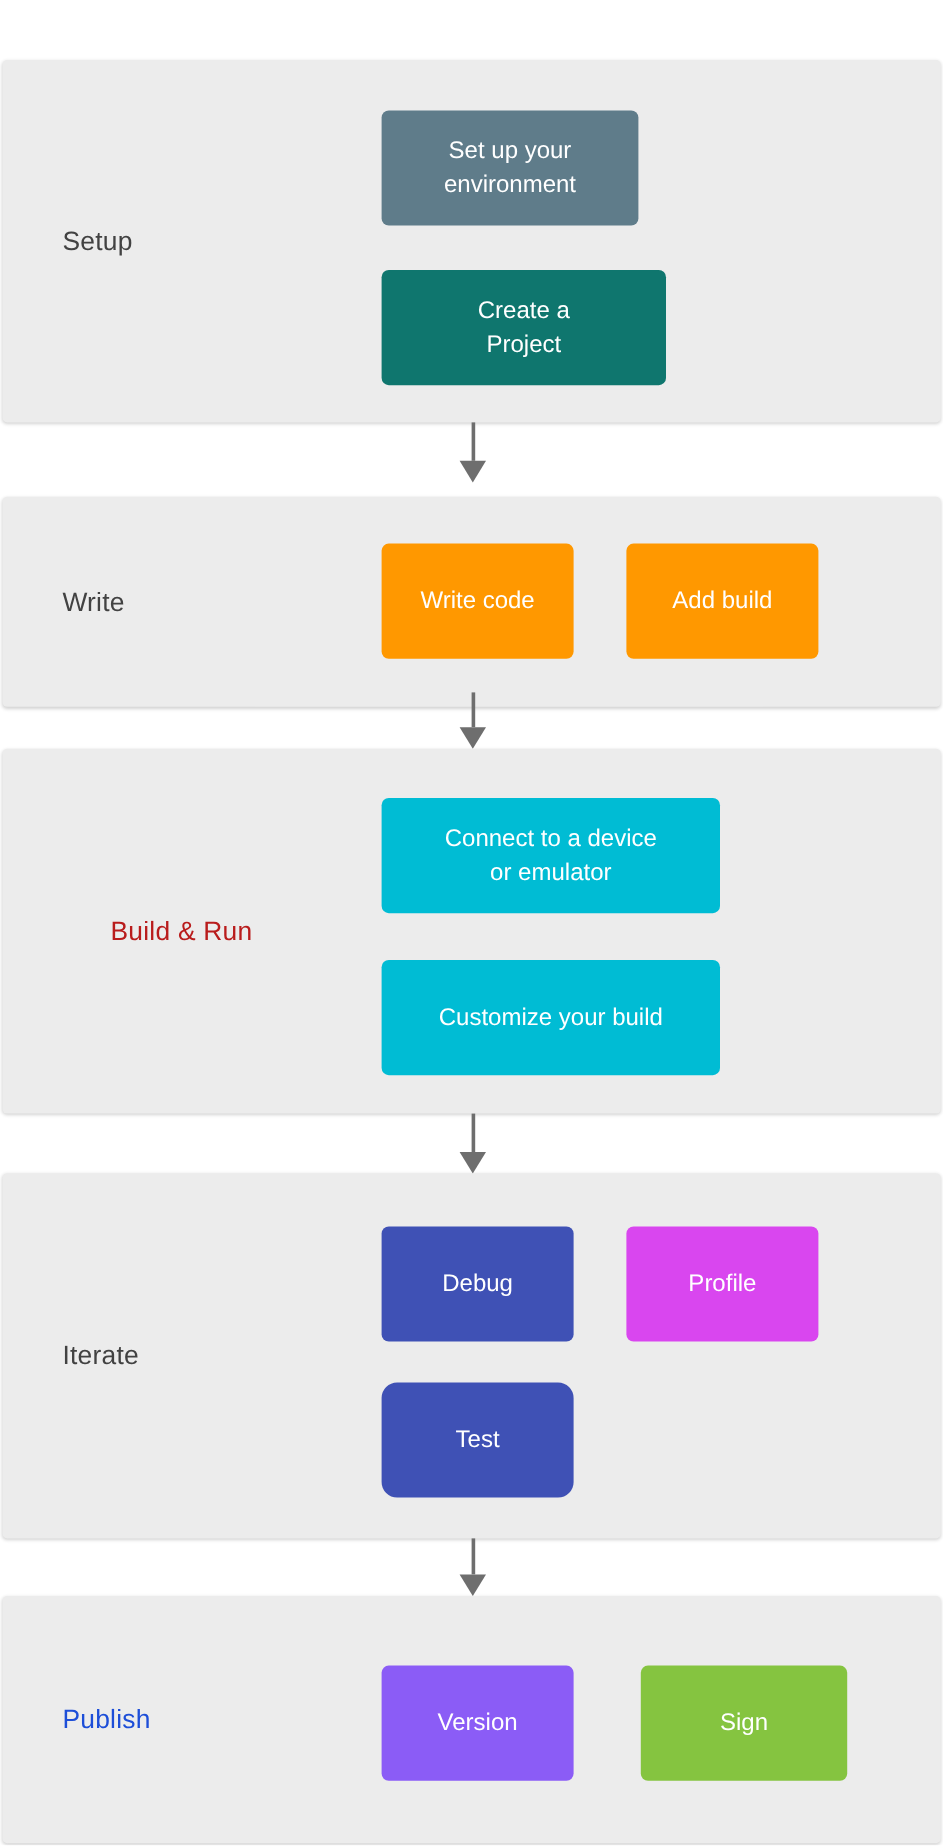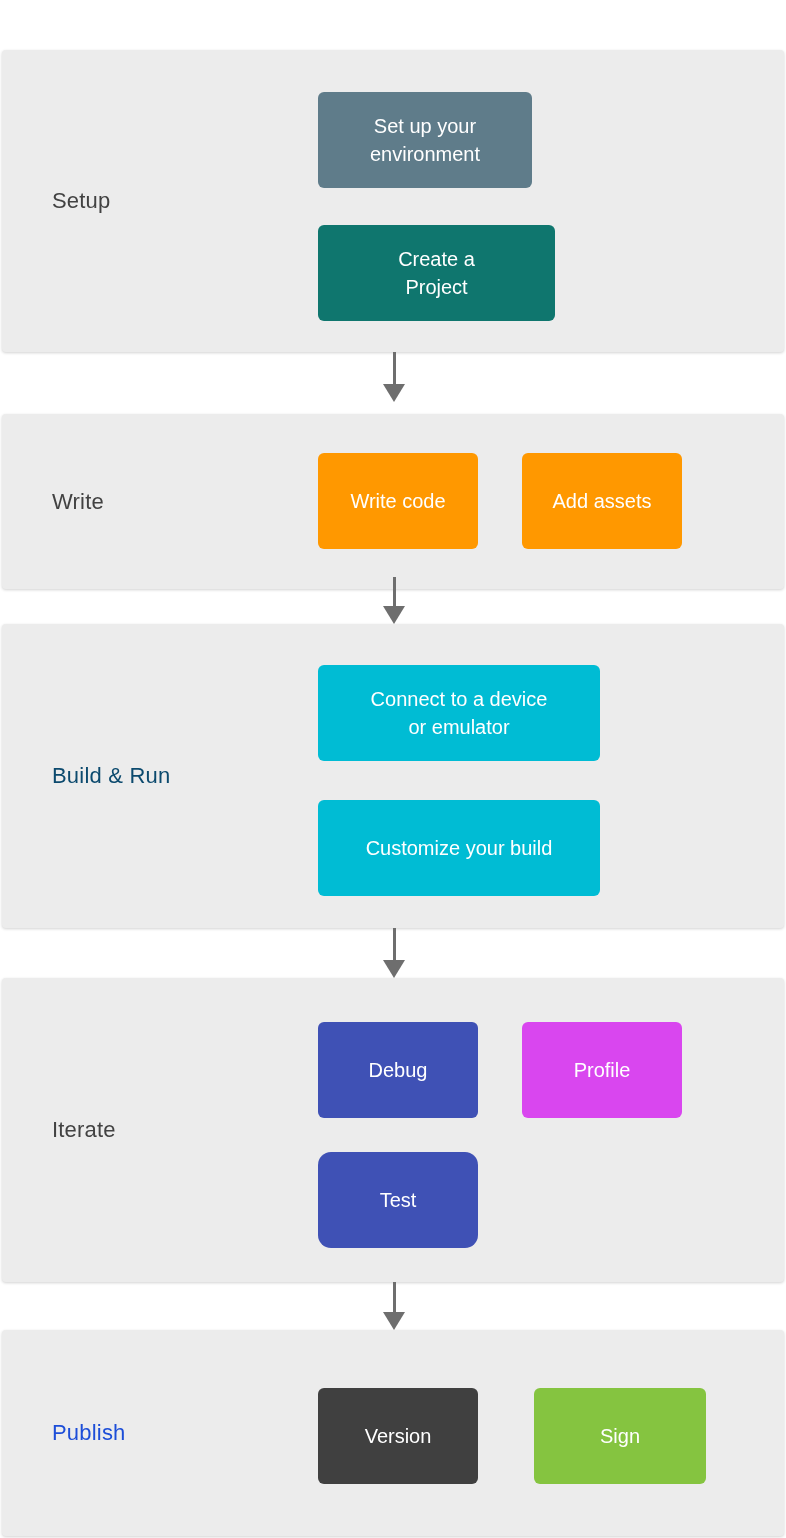--- a/index.html
+++ b/index.html
@@ -104,31 +104,31 @@
     <div class="stem" style="background-color: rgb(110, 110, 110);"></div>
     <div class="head" style="border-top-color: rgb(110, 110, 110);"></div>
   </div>
 
   <div class="band band-write" style="background-color: rgb(236, 236, 236);">
     <div class="band-label" style="color: rgb(66, 66, 66);">Write</div>
     <div class="btn btn-0" style="background-color: rgb(255, 152, 0);">
       <span>Write code</span>
     </div>
     <div class="btn btn-1" style="background-color: rgb(255, 152, 0);">
-      <span>Add assets</span>
+      <span>Add build</span>
     </div>
   </div>
 
   <div class="arrow arrow-2">
     <div class="stem" style="background-color: rgb(110, 110, 110);"></div>
     <div class="head" style="border-top-color: rgb(110, 110, 110);"></div>
   </div>
 
   <div class="band band-build" style="background-color: rgb(236, 236, 236);">
-    <div class="band-label" style="color: #0c4a6e;">Build &amp; Run</div>
+    <div class="band-label" style="color: #b91c1c; margin-left: 40px;">Build &amp; Run</div>
     <div class="btn btn-0" style="background-color: rgb(0, 188, 212);">
       <span>Connect to a device or emulator</span>
     </div>
     <div class="btn btn-1" style="background-color: rgb(0, 188, 212);">
       <span>Customize your build</span>
     </div>
   </div>
 
   <div class="arrow arrow-3">
     <div class="stem" style="background-color: rgb(110, 110, 110);"></div>
@@ -148,21 +148,21 @@
     </div>
   </div>
 
   <div class="arrow arrow-4">
     <div class="stem" style="background-color: rgb(110, 110, 110);"></div>
     <div class="head" style="border-top-color: rgb(110, 110, 110);"></div>
   </div>
 
   <div class="band band-publish" style="background-color: rgb(236, 236, 236);">
     <div class="band-label" style="color: #1d4ed8;">Publish</div>
-    <div class="btn btn-0" style="background-color: #404040;">
+    <div class="btn btn-0" style="background-color: #8b5cf6;">
       <span>Version</span>
     </div>
     <div class="btn btn-1" style="background-color: rgb(133, 196, 64);">
       <span>Sign</span>
     </div>
   </div>
 
 </div>
 
 </body></html>

